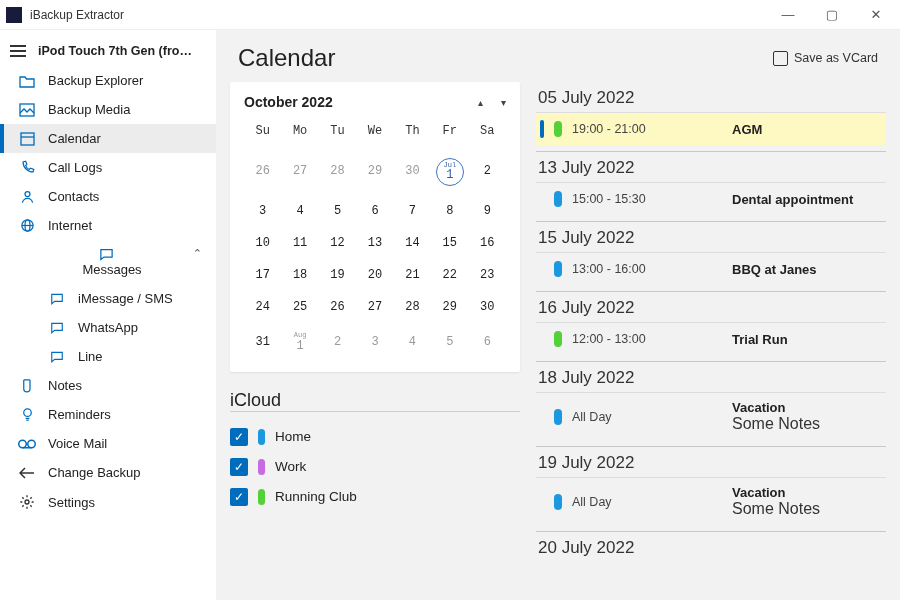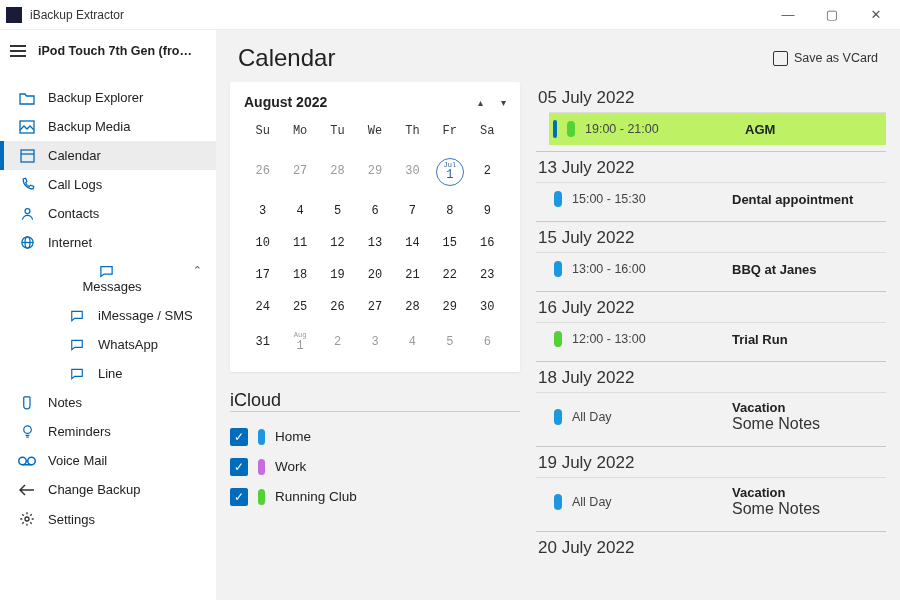--- a/index.html
+++ b/index.html
@@ -8,25 +8,25 @@
   .titlebar .app-icon { width: 16px; height: 16px; background: #1a1a3a; margin-right: 8px; }
   .titlebar .title { font-size: 12px; color: #333; }
   .win-controls { margin-left: auto; display: flex; gap: 24px; padding-right: 8px; color: #555; }
   .win-controls span { font-size: 13px; width: 20px; text-align: center; }
   .app { display: flex; height: 570px; }
   .sidebar { width: 216px; background: #fff; padding-top: 8px; display: flex; flex-direction: column; }
   .device-row { display: flex; align-items: center; padding: 6px 10px; }
   .hamburger { width: 16px; height: 12px; margin-right: 12px; display: inline-flex; flex-direction: column; justify-content: space-between; }
   .hamburger i { display: block; height: 2px; background: #333; }
   .device-name { font-weight: 600; font-size: 12.5px; white-space: nowrap; overflow: hidden; text-overflow: ellipsis; max-width: 160px; }
-  .nav { margin-top: 19px; display: flex; flex-direction: column; }
+  .nav { margin-top: 2px; display: flex; flex-direction: column; }
   .nav-item { display: flex; align-items: center; padding: 7px 10px 7px 14px; font-size: 13px; color: #222; cursor: pointer; border-left: 4px solid transparent; }
   .nav-item .icon { width: 18px; margin-right: 12px; color: #006cbe; display: inline-flex; justify-content: center; }
   .nav-item.selected { background: #ececec; border-left: 4px solid #006cbe; }
-  .nav-sub { padding-left: 64px; }
+  .nav-sub { padding-left: 44px; }
   .nav-item.expandable { position: relative; flex-direction: column; }
   .chev { position: absolute; right: 14px; color: #555; font-size: 11px; }
   .nav-item.dark .icon { color: #333; }
   .main { flex: 1; background: #f2f2f2; display: flex; flex-direction: column; }
   .main-header { display: flex; align-items: center; padding: 14px 22px 10px 22px; }
   .main-header h1 { font-size: 24px; font-weight: 400; }
   .save-vcard { margin-left: auto; display: flex; align-items: center; gap: 6px; font-size: 12.5px; color: #333; cursor: pointer; }
   .save-vcard .ic { width: 15px; height: 15px; border: 1.5px solid #333; border-radius: 2px; position: relative; }
   .panels { display: flex; gap: 16px; padding: 0 14px 10px 14px; flex: 1; overflow: hidden; }
   .left-panel { width: 290px; }
@@ -44,21 +44,21 @@
   .icloud { margin-top: 18px; }
   .icloud h2 { font-size: 18px; font-weight: 400; margin-bottom: 0; }
   .icloud hr { border: none; border-top: 1px solid #ccc; margin-bottom: 10px; }
   .icloud-item { display: flex; align-items: center; gap: 10px; padding: 6px 0; font-size: 13.5px; }
   .checkbox { width: 18px; height: 18px; background: #006cbe; border-radius: 2px; display: inline-flex; align-items: center; justify-content: center; color: #fff; font-size: 12px; }
   .pill { width: 7px; height: 16px; border-radius: 4px; display: inline-block; }
   .right-panel { flex: 1; overflow-y: auto; }
   .day-header { font-size: 17px; color: #333; padding: 6px 2px 4px 2px; border-top: 1px solid #c8c8c8; margin-top: 6px; }
   .day-header.first { border-top: none; margin-top: 0; }
   .event-row { display: flex; align-items: center; gap: 10px; padding: 7px 4px; border-top: 1px solid #ddd; }
-  .event-row.sel { background: #bef264; margin-left: 13px; }
+  .event-row.sel { background: #fef9c3; }
   .bar { width: 4px; height: 18px; border-radius: 2px; background: #006cbe; }
   .epill { width: 8px; height: 16px; border-radius: 4px; }
   .etime { font-size: 12.5px; color: #444; width: 150px; }
   .etitle { font-size: 13px; font-weight: 600; color: #222; }
   .enotes { font-size: 16px; color: #333; font-weight: 400; }
   svg { display: block; }
 </style>
 </head>
 <body>
 
@@ -221,21 +221,21 @@
       <h1>Calendar</h1>
       <div class="save-vcard">
         <span class="ic"></span>
         <span>Save as VCard</span>
       </div>
     </div>
     <div class="panels">
       <div class="left-panel">
         <div class="cal-card">
           <div class="cal-title-row">
-            <span class="month">August 2022</span>
+            <span class="month">October 2022</span>
             <div class="cal-arrows">
               <span>▴</span>
               <span>▾</span>
             </div>
           </div>
           <table class="cal">
             <thead>
                 <tr id="cal-dow">
                   <th>Su</th>
                   <th>Mo</th>

